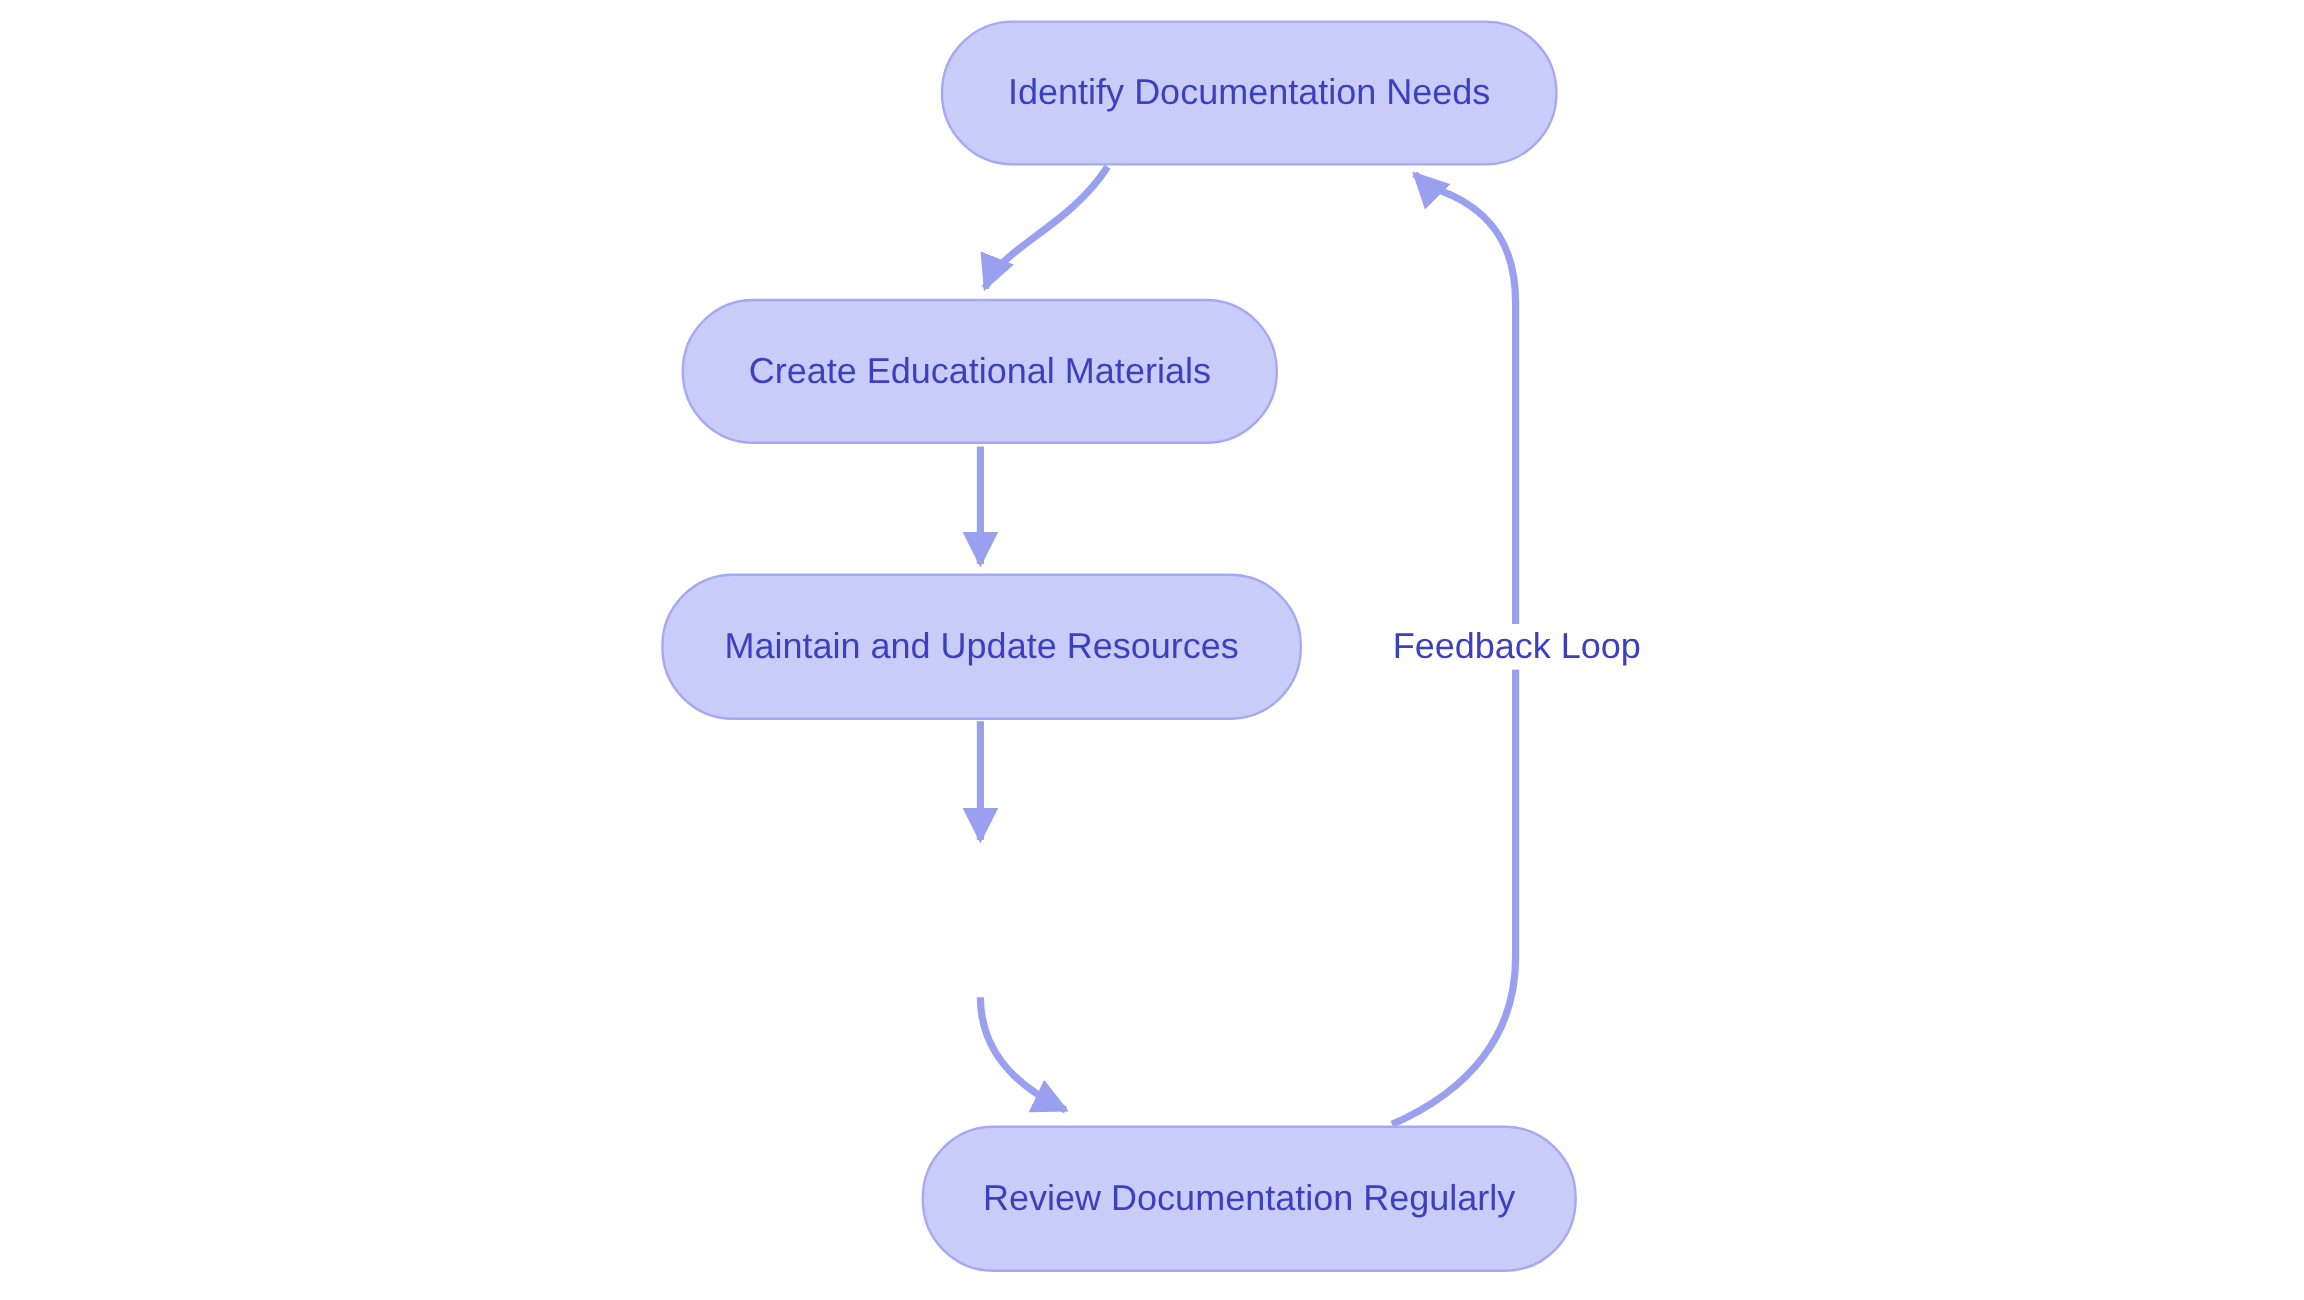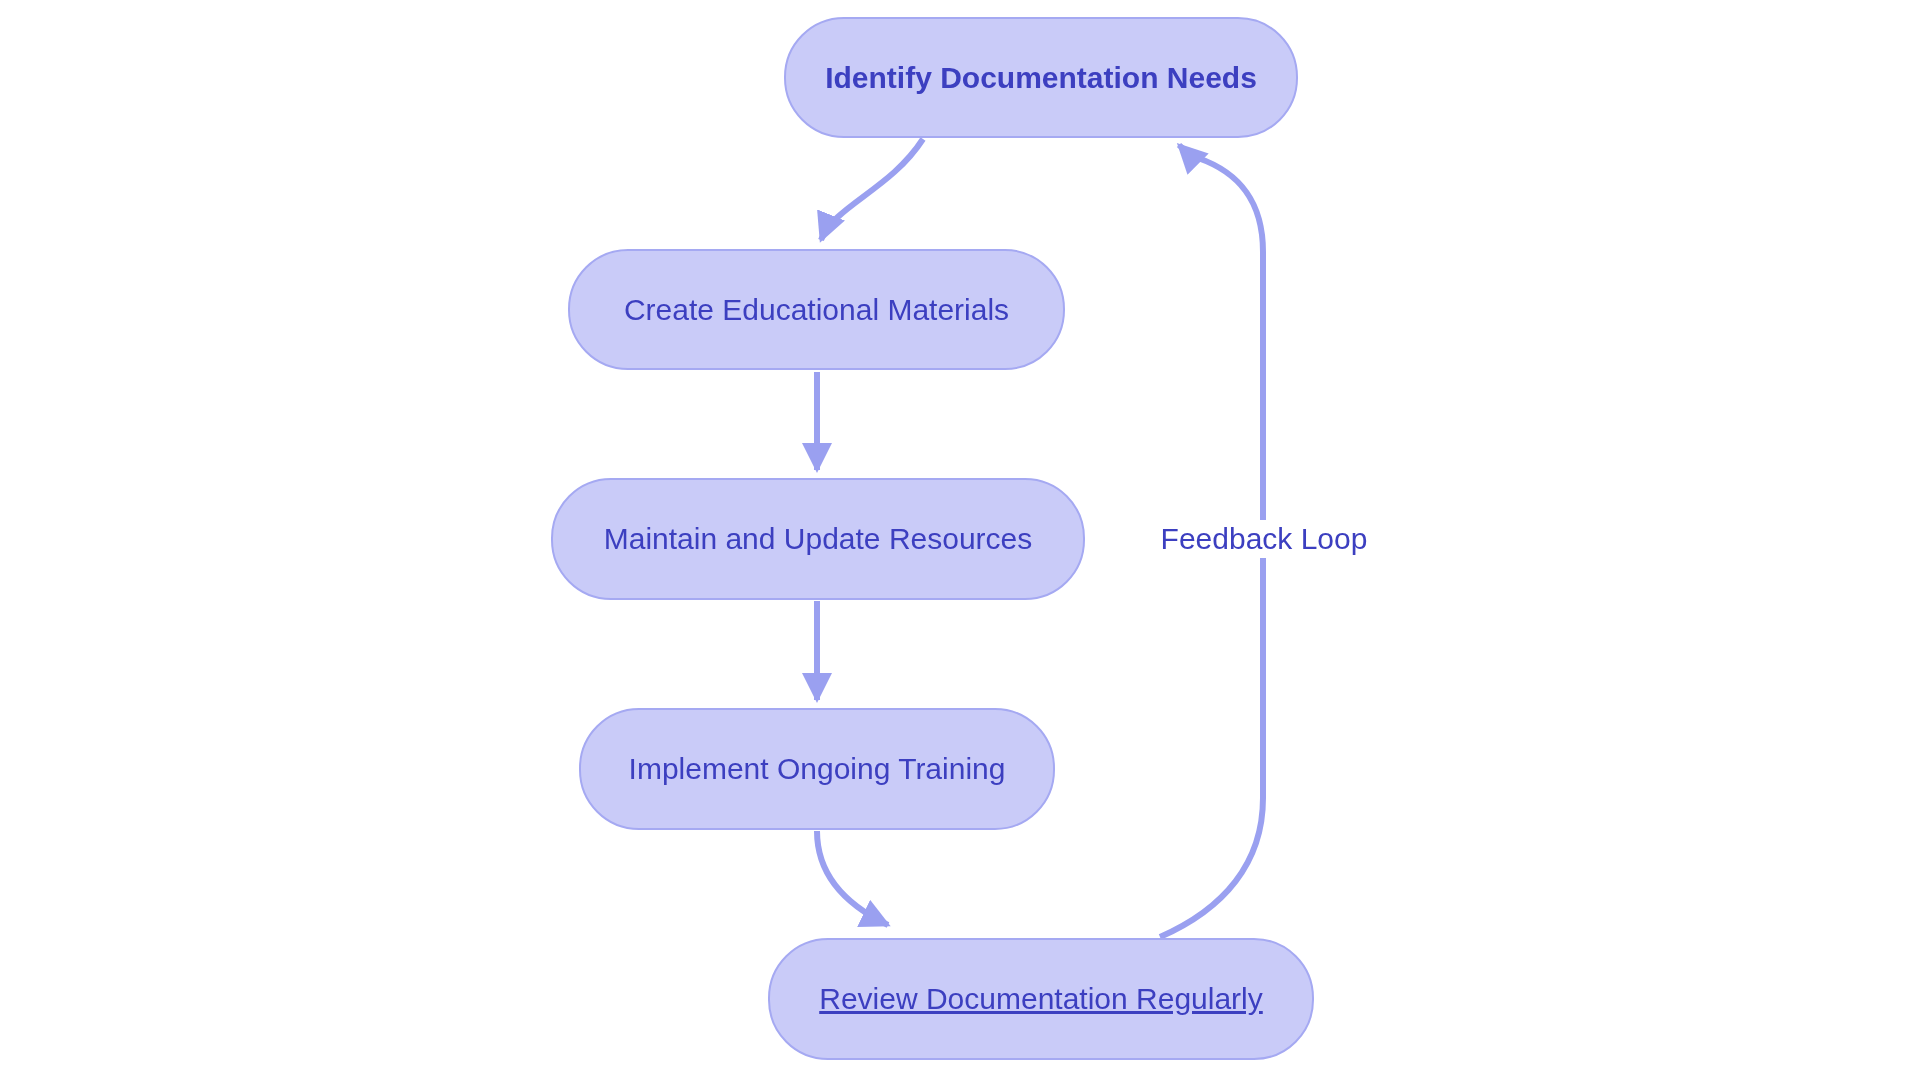--- a/index.html
+++ b/index.html
@@ -38,25 +38,25 @@
     border:2px solid var(--node-border);
     border-radius:60px;
     display:flex;
     align-items:center;
     justify-content:center;
     color:var(--text);
     font-size:30px;
     line-height:1;
     white-space:nowrap;
   }
-  .node-1{left:784px; top:17px;  width:514px; height:121px;font-weight:bold;}
+  .node-1{left:784px; top:17px;  width:514px; height:121px;}
   .node-2{left:568px; top:249px; width:497px; height:121px;justify-content:center;}
   .node-3{left:551px; top:478px; width:534px; height:122px;text-align:center;}
   .node-4{left:579px; top:708px; width:476px; height:122px;}
-  .node-5{left:768px; top:938px; width:546px; height:122px;text-decoration:underline;}
+  .node-5{left:768px; top:938px; width:546px; height:122px;}
   .edge-label{
     position:absolute;
     z-index:3;
     left:1264px; top:539px;
     transform:translate(-50%,-50%);
     background:var(--bg);
     padding:4px 10px;
     color:var(--text);
     font-size:30px;
     line-height:1;
@@ -91,23 +91,20 @@
   </div>
 
   <div class="node node-2">
     <span>Create Educational Materials</span>
   </div>
 
   <div class="node node-3">
     <span>Maintain and Update Resources</span>
   </div>
 
-  <div class="node node-4">
-    <span>Implement Ongoing Training</span>
-  </div>
 
   <div class="node node-5">
     <span>Review Documentation Regularly</span>
   </div>
 
   <div class="edge-label">Feedback Loop</div>
 
 </div>
 
 </body></html>

